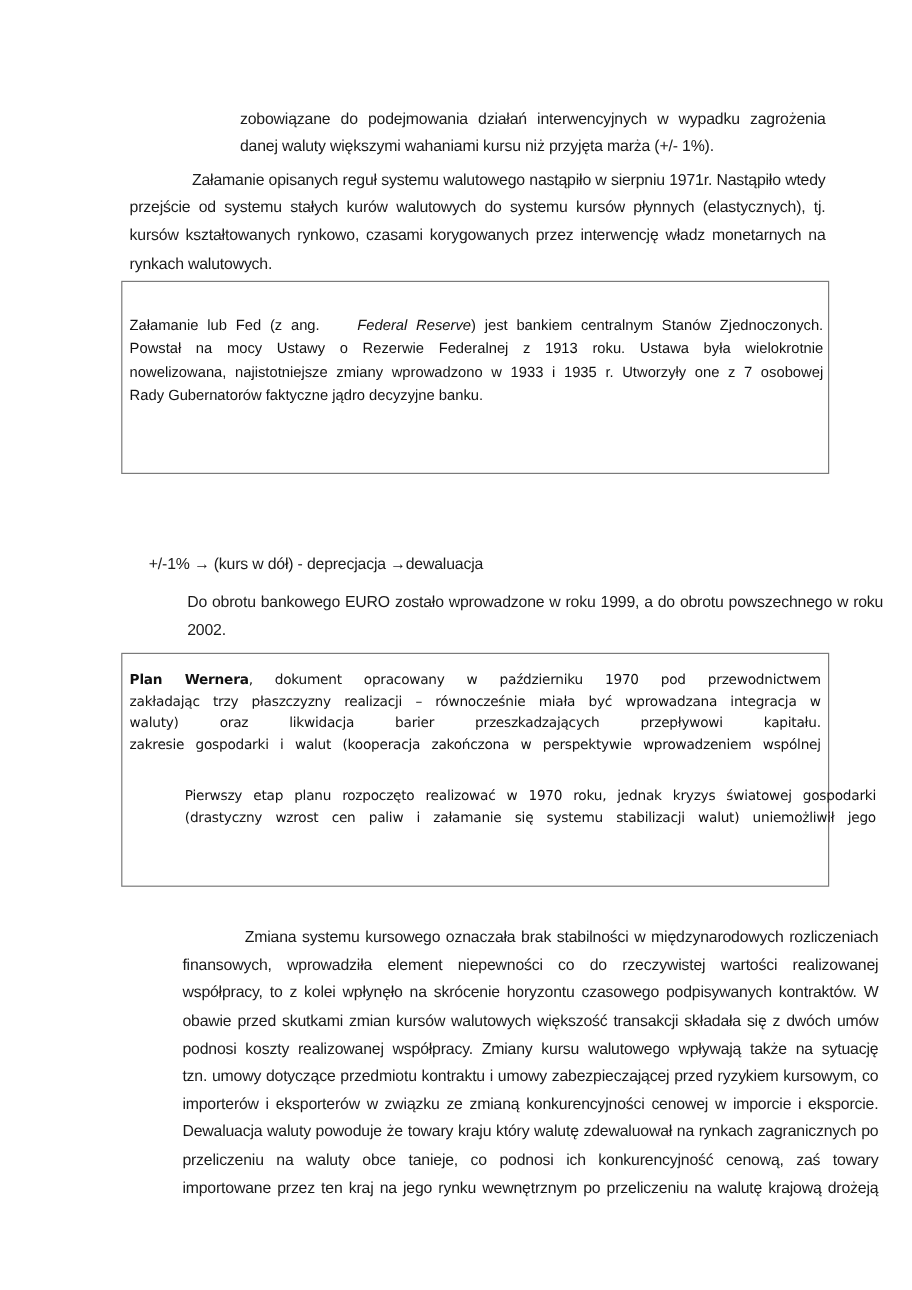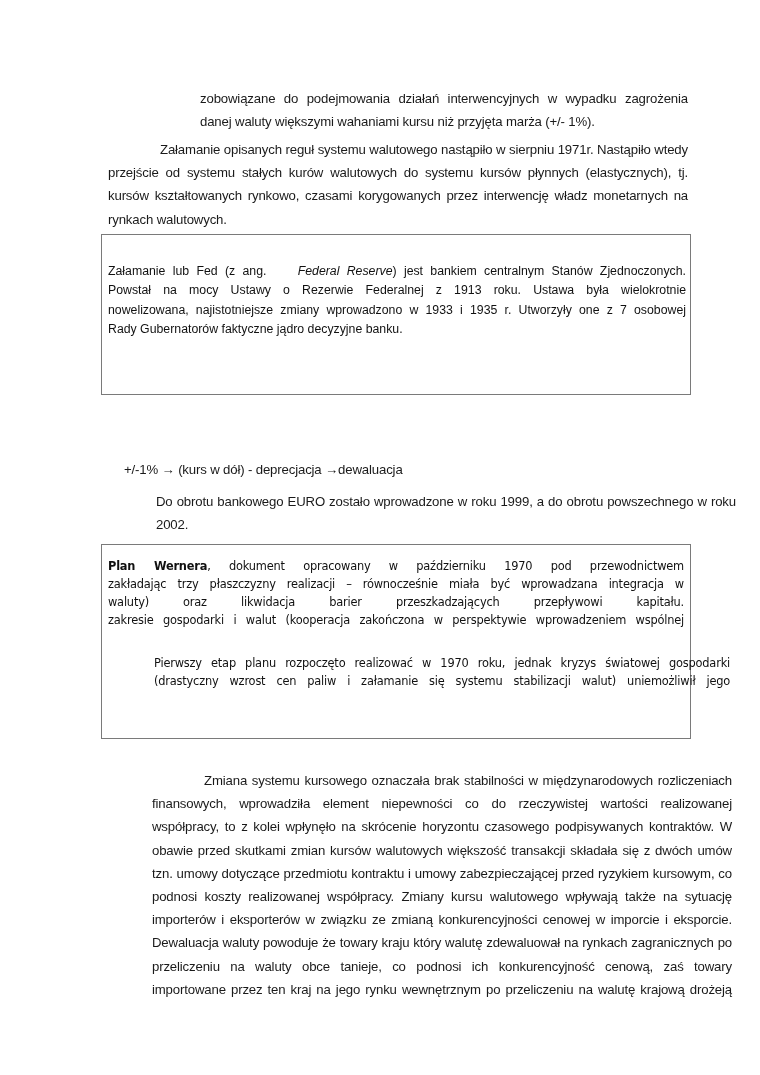--- a/index.html
+++ b/index.html
@@ -62,21 +62,21 @@
   <div class="bx2" style="left:90px; top:655px; width:576px;margin-left:46px;">
     <span class="ln">Pierwszy etap planu rozpoczęto realizować w 1970 roku, jednak kryzys światowej gospodarki</span>
     <span class="ln">(drastyczny wzrost cen paliw i załamanie się systemu stabilizacji walut) uniemożliwił jego</span>
   </div>
 
   <div class="p" style="left:90px; top:769px; width:580px;margin-left:44px;">
     <span class="ln indent">Zmiana systemu kursowego oznaczała brak stabilności w międzynarodowych rozliczeniach</span>
     <span class="ln">finansowych,   wprowadziła element niepewności co do rzeczywistej wartości realizowanej</span>
     <span class="ln">współpracy, to  z kolei wpłynęło na skrócenie horyzontu czasowego podpisywanych kontraktów. W</span>
     <span class="ln">obawie przed skutkami zmian kursów walutowych większość transakcji składała się z dwóch umów</span>
+    <span class="ln">podnosi koszty realizowanej współpracy. Zmiany kursu walutowego wpływają także na sytuację</span>
     <span class="ln">tzn. umowy dotyczące przedmiotu kontraktu i umowy zabezpieczającej przed ryzykiem kursowym, co</span>
-    <span class="ln">podnosi koszty realizowanej współpracy. Zmiany kursu walutowego wpływają także na sytuację</span>
     <span class="ln">importerów i eksporterów w związku ze zmianą konkurencyjności cenowej w imporcie i eksporcie.</span>
     <span class="ln">Dewaluacja waluty powoduje że towary kraju który walutę zdewaluował na rynkach zagranicznych po</span>
     <span class="ln">przeliczeniu na waluty obce tanieje, co podnosi ich konkurencyjność cenową, zaś towary</span>
     <span class="ln">importowane przez ten kraj na jego rynku wewnętrznym po przeliczeniu na walutę krajową drożeją</span>
   </div>
 
 </div>
 
 </body></html>

